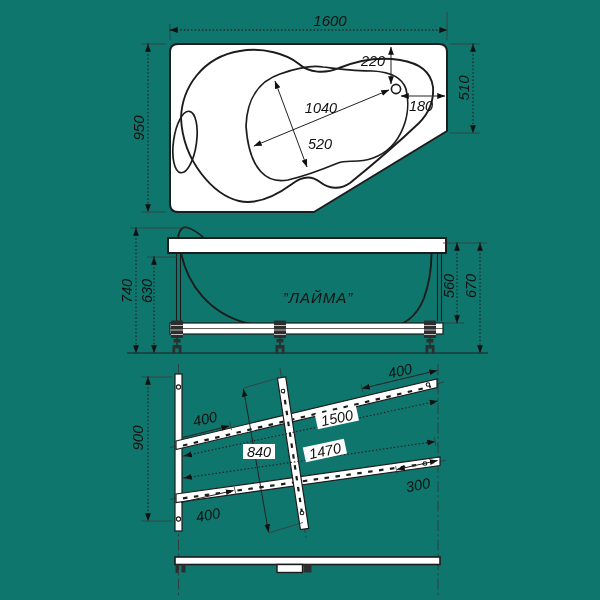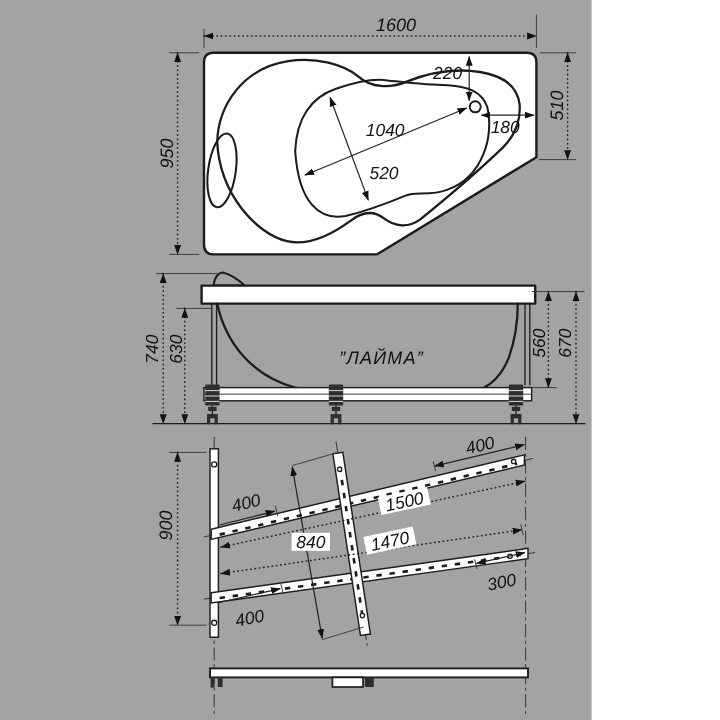--- a/index.html
+++ b/index.html
@@ -1,16 +1,16 @@
 <!DOCTYPE html>
 <html><head>
 <meta charset="utf-8">
 <style>
   html,body{margin:0;padding:0;background:#fff;}
-  #stage{width:493px;height:600px;background:#a3a3a3;position:relative;overflow:hidden;}
+  #stage{width:600px;height:600px;background:#0f766e;position:relative;overflow:hidden;}
   svg{display:block;}
   text{font-family:"Liberation Sans",sans-serif;font-style:italic;font-size:14.5px;fill:#111;text-anchor:middle;}
   .big{font-size:15px;}
   .c  {stroke:#1c1c1c;fill:none;stroke-width:1.9;stroke-linecap:round;stroke-linejoin:round;}
   .c2 {stroke:#1c1c1c;fill:none;stroke-width:1.7;stroke-linecap:round;stroke-linejoin:round;}
   .rim{stroke:#1c1c1c;fill:#fff;stroke-width:2;stroke-linejoin:round;}
   .t  {stroke:#1c1c1c;fill:none;stroke-width:1.1;}
   .x  {stroke:#3a3a3a;fill:none;stroke-width:0.8;}
   .dd {stroke:#222;fill:none;stroke-width:1.3;stroke-dasharray:0.4 3.2;stroke-linecap:round;}
   .ds {stroke:#222;fill:none;stroke-width:1;}

